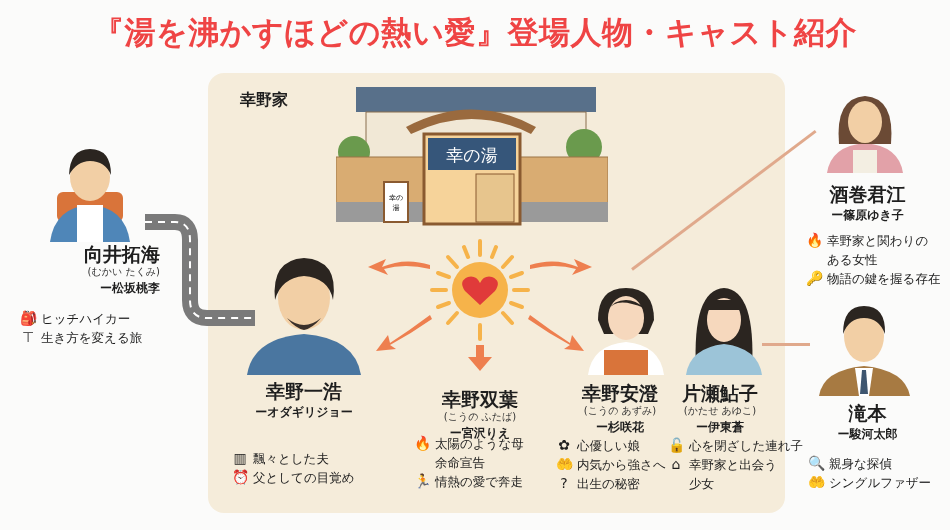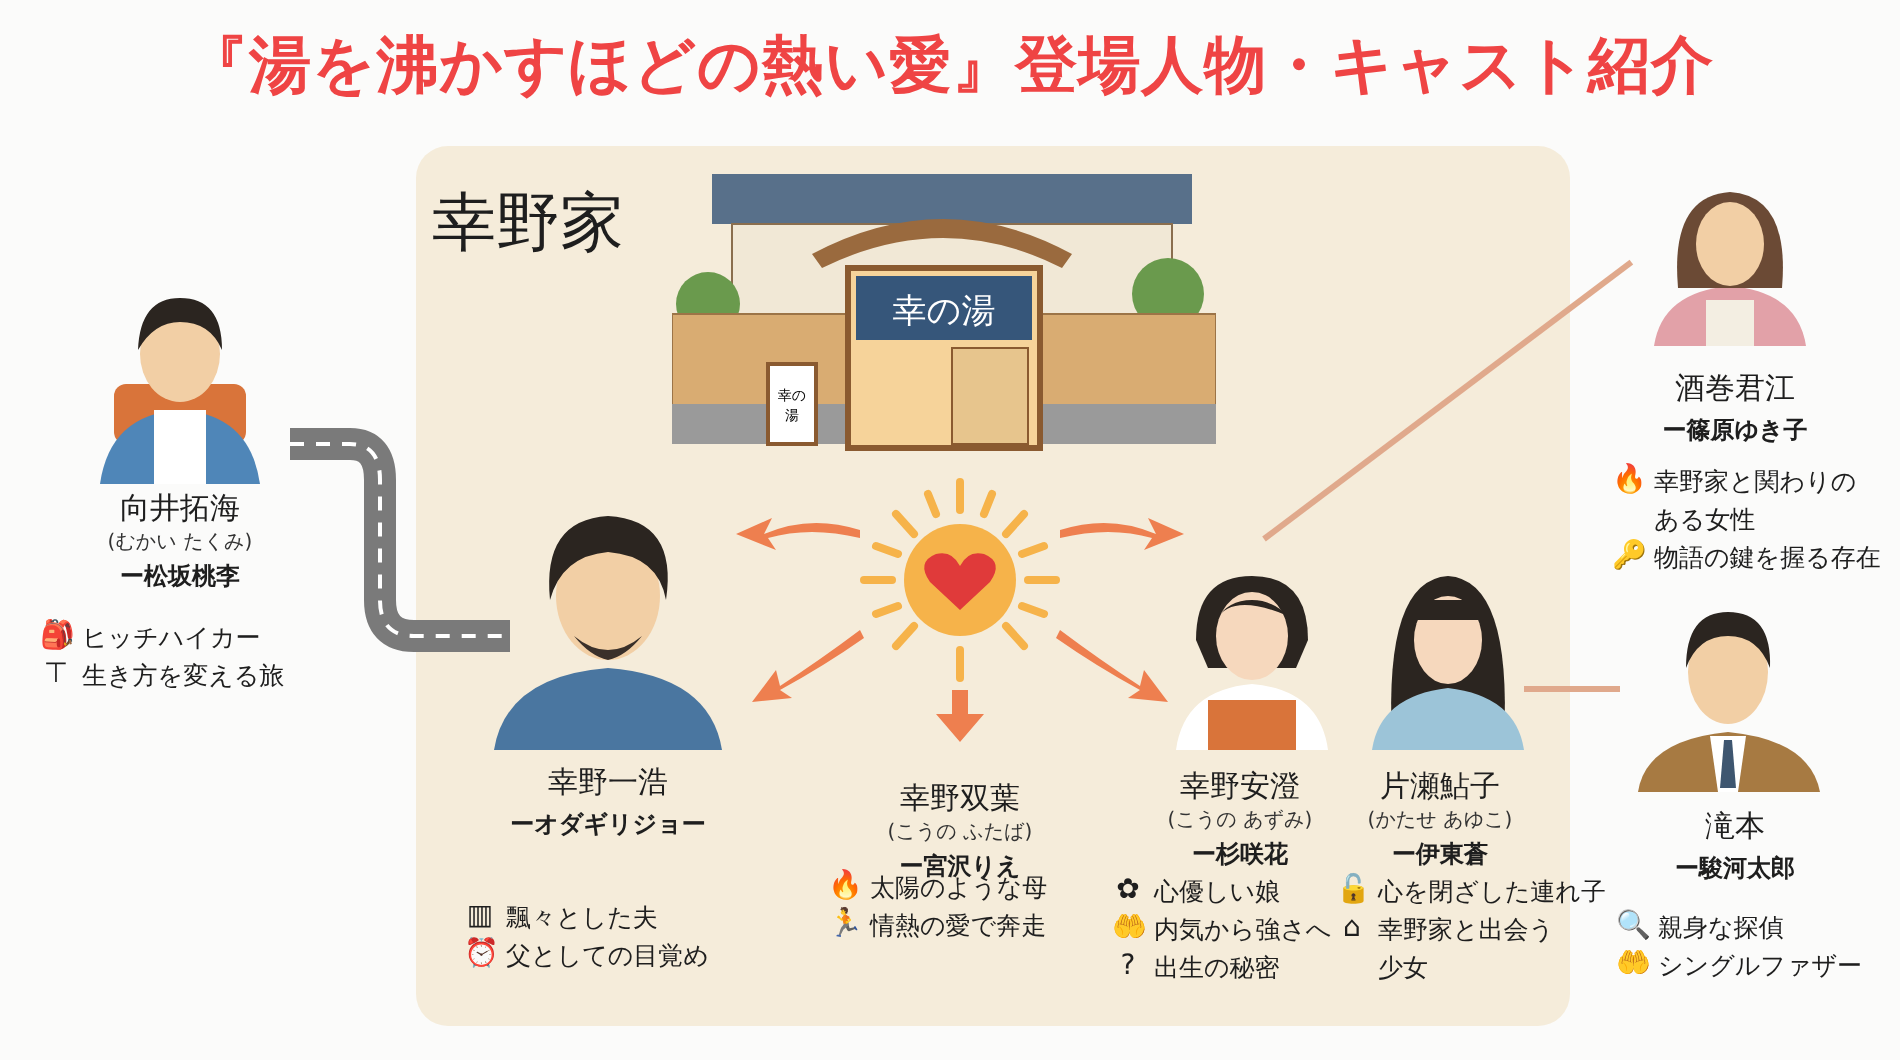--- a/index.html
+++ b/index.html
@@ -3,26 +3,26 @@
 <meta charset="utf-8">
 <style>
   * { box-sizing: border-box; margin: 0; padding: 0; }
   html, body { width: 950px; height: 530px; background: #fbfbfa; overflow: hidden;
     font-family: "DejaVu Sans", "Liberation Sans", sans-serif; color: #1e1e1e; }
   .page { position: relative; width: 950px; height: 530px; }
   .title { position: absolute; left: 0; top: 12px; width: 950px; text-align: center;
     font-size: 31px; font-weight: bold; letter-spacing: 0.5px; color: #ef4444; }
   .family-panel { position: absolute; left: 208px; top: 73px; width: 577px; height: 440px;
     background: #f5ecda; border-radius: 16px; }
-  .family-label { position: absolute; left: 216px; top: 90px; font-size: 32px; font-weight: normal; }
+  .family-label { position: absolute; left: 240px; top: 90px; font-size: 16px; font-weight: bold; }
   .bathhouse { position: absolute; left: 336px; top: 82px; width: 272px; height: 150px; }
   .road { position: absolute; left: 145px; top: 210px; width: 110px; height: 120px; }
   .portrait { position: absolute; }
   .char { position: absolute; text-align: center; }
-  .char .name { font-size: 15px; font-weight: normal; line-height: 22px; }
+  .char .name { font-size: 19px; font-weight: bold; line-height: 22px; }
   .char .kana { font-size: 10px; line-height: 13px; color: #333; }
   .char .actor { font-size: 12px; font-weight: bold; line-height: 20px; }
   .traits { position: absolute; font-size: 12.5px; line-height: 19px; }
   .trait { display: flex; align-items: flex-start; gap: 5px; white-space: nowrap; }
   .trait .ic { width: 16px; text-align: center; font-size: 14px; flex: none; }
   .line { position: absolute; background: #e0a98c; height: 3px; transform-origin: left center; }
   svg { display: block; }
 </style>
 </head>
 <body>
@@ -137,21 +137,21 @@
   <div class="portrait" style="left:817px;top:296px;">
     <svg width="95" height="100" viewBox="0 0 95 100">
       <path d="M2 100 Q6 74 47 70 Q88 74 93 100 Z" fill="#a77a42"></path>
       <path d="M38 72 H56 L52 100 H42 Z" fill="#fff"></path>
       <path d="M45 74 H49 L51 98 H43 Z" fill="#3e5670"></path>
       <ellipse cx="47" cy="40" rx="20" ry="26" fill="#f2cfa5"></ellipse>
       <path d="M26 38 Q26 10 47 10 Q69 10 68 38 Q62 22 47 22 Q32 22 26 38 Z" fill="#2b2520"></path>
     </svg>
   </div>
 
-  <div class="char" style="left:20px;top:243px;width:140px;">
+  <div class="char" style="left:20px;top:243px;width:140px;text-align:right;">
     <div class="name">向井拓海</div>
     <div class="kana">(むかい たくみ)</div>
     <div class="actor">ー松坂桃李</div>
   </div>
   <div class="traits" style="left:20px;top:309px;">
     <div class="trait">
         <span class="ic">🎒</span>
         <span>ヒッチハイカー</span>
       </div>
     <div class="trait">
@@ -179,20 +179,24 @@
     <div class="name">幸野双葉</div>
     <div class="kana">(こうの ふたば)</div>
     <div class="actor">ー宮沢りえ</div>
   </div>
   <div class="traits" style="left:414px;top:434px;">
     <div class="trait">
         <span class="ic">🔥</span>
         <span>太陽のような母</span>
       </div>
     <div class="trait">
+        <span class="ic"></span>
+        <span>余命宣告</span>
+      </div>
+    <div class="trait">
         <span class="ic">🏃</span>
         <span>情熱の愛で奔走</span>
       </div>
   </div>
 
   <div class="char" style="left:570px;top:382px;width:100px;">
     <div class="name">幸野安澄</div>
     <div class="kana">(こうの あずみ)</div>
     <div class="actor">ー杉咲花</div>
   </div>

